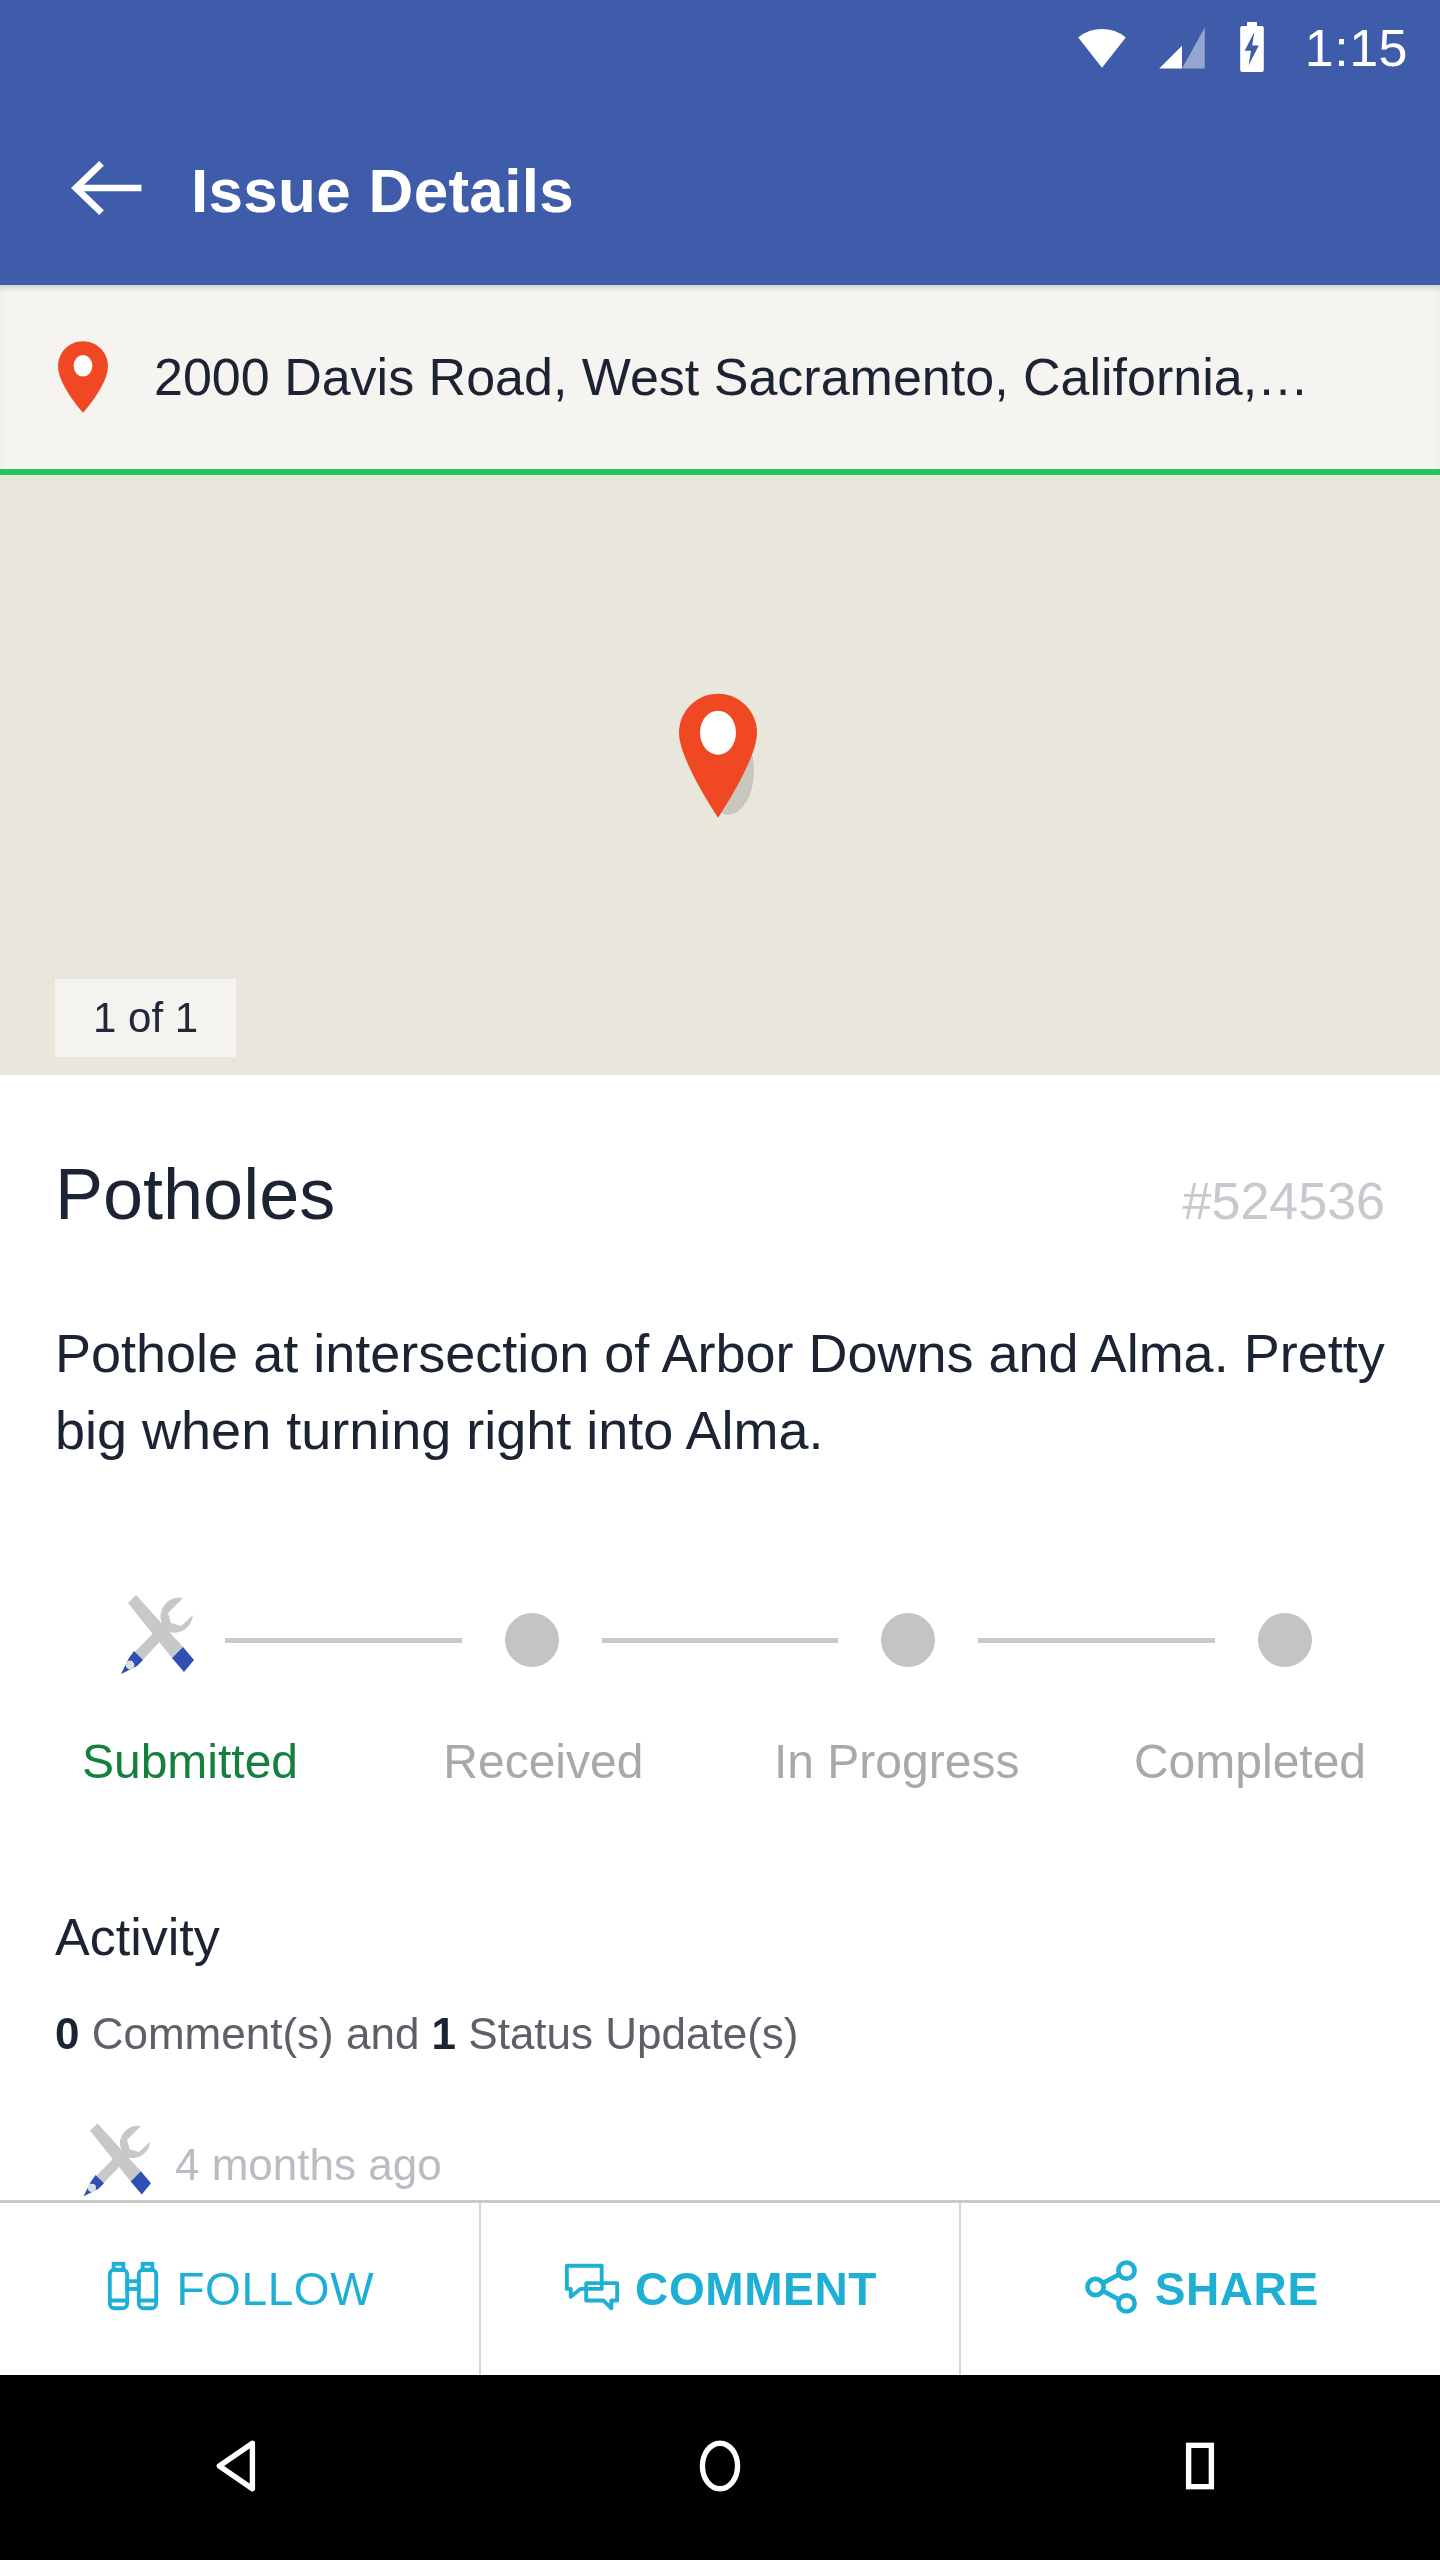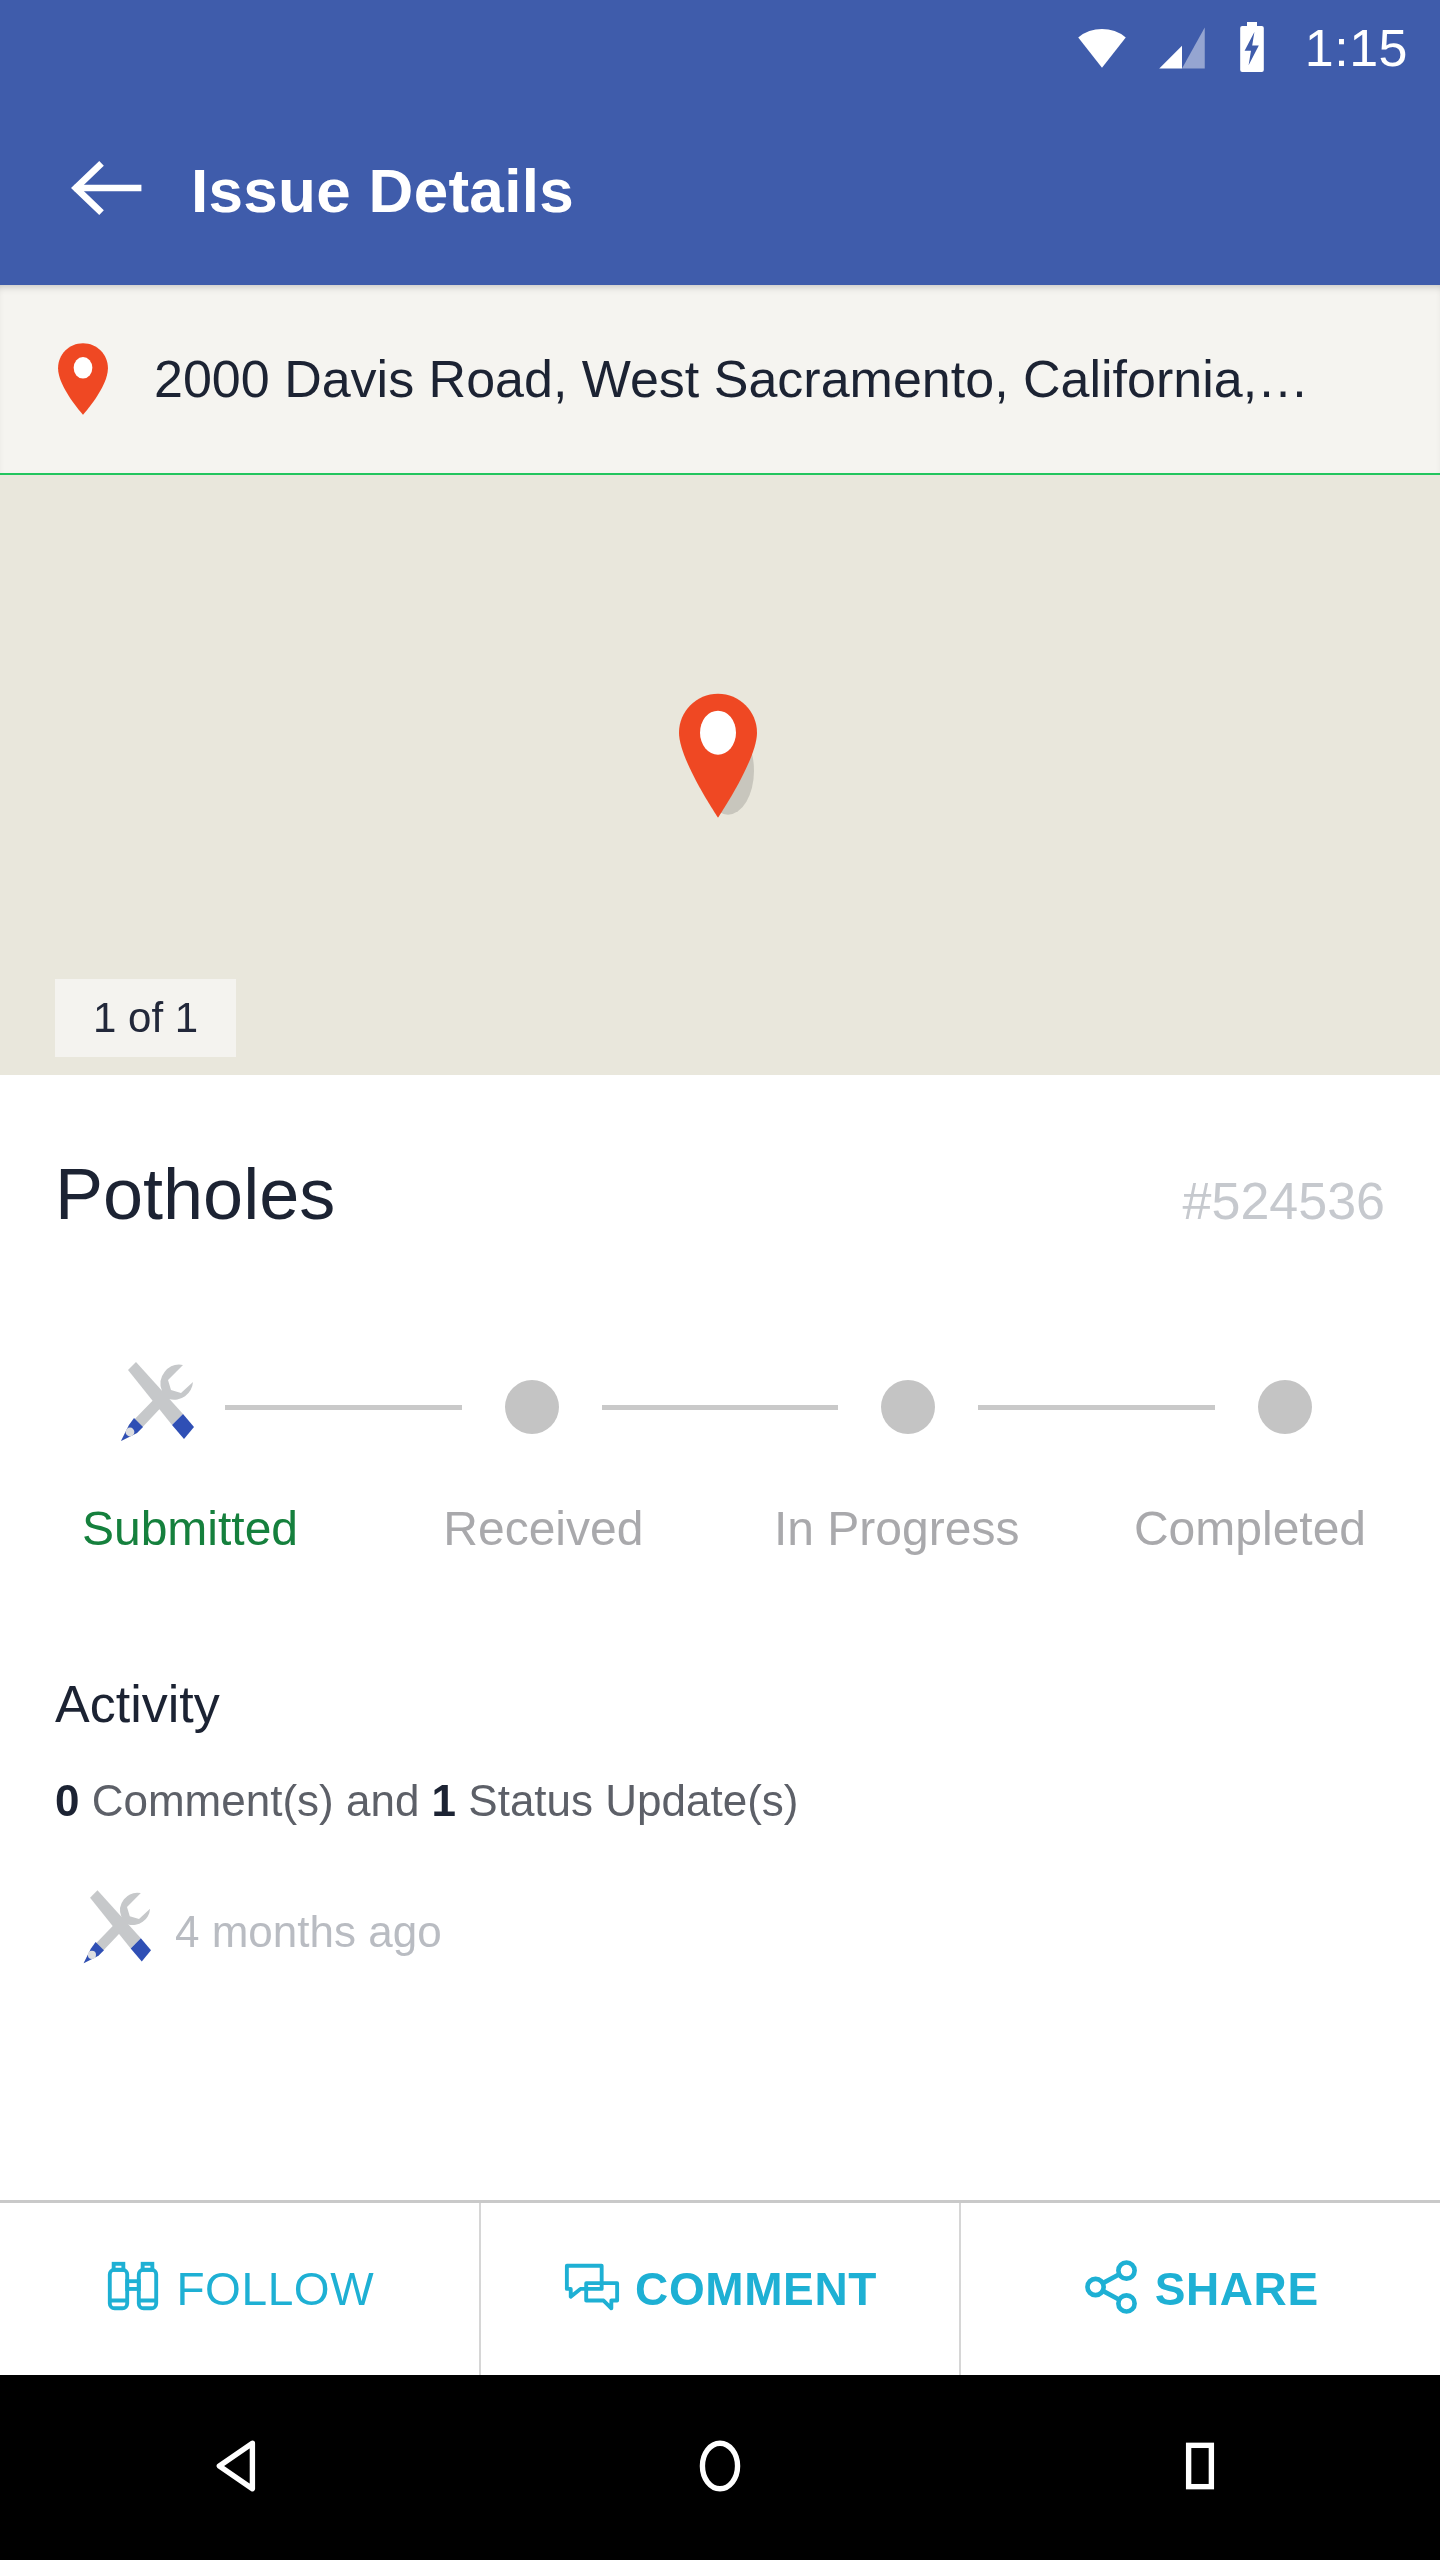--- a/index.html
+++ b/index.html
@@ -38,21 +38,21 @@
   .appbar-title{
     color:#ffffff; font-size:62px; font-weight:bold;
     margin-left:26px; letter-spacing:0.3px;
   }
 
   
   .addressbar{
     position:absolute; top:285px; left:0; width:1440px; height:190px;
     background:#f5f4f0;
     display:flex; align-items:center;
-    border-bottom:2px solid #22c55e;
+    border-bottom:6px solid #22c55e;
     box-shadow: inset 0 6px 10px -6px rgba(0,0,0,0.28);
     overflow:hidden;
   }
   .addr-pin{ margin-left:56px; display:flex; align-items:center; flex:0 0 auto;}
   .addr-text{
     margin-left:44px; font-size:52px; color:#1c2333;
     white-space:nowrap; overflow:hidden;
   }
 
   
@@ -207,20 +207,21 @@
     <div class="page-badge">1 of 1</div>
   </div>
 
   <div class="content">
 
     <div class="title-row">
       <div class="issue-title">Potholes</div>
       <div class="issue-num">#524536</div>
     </div>
 
+    <div class="description">Pothole at intersection of Arbor Downs and Alma. Pretty big when turning right into Alma.</div>
 
     <div class="stepper">
       <div class="stepper-track">
 
         <div class="step-node">
           <span>
             <svg width="104" height="104" viewBox="0 0 52 52">
 
               <path d="M12.5 8.5 L16.5 4.5 L40 30.5 L34.5 36 Z" fill="#c6c8ca"></path>
               <path d="M34.5 36 L40 30.5 L45.5 37 L40.5 43 Z" fill="#2f4fb5"></path>

